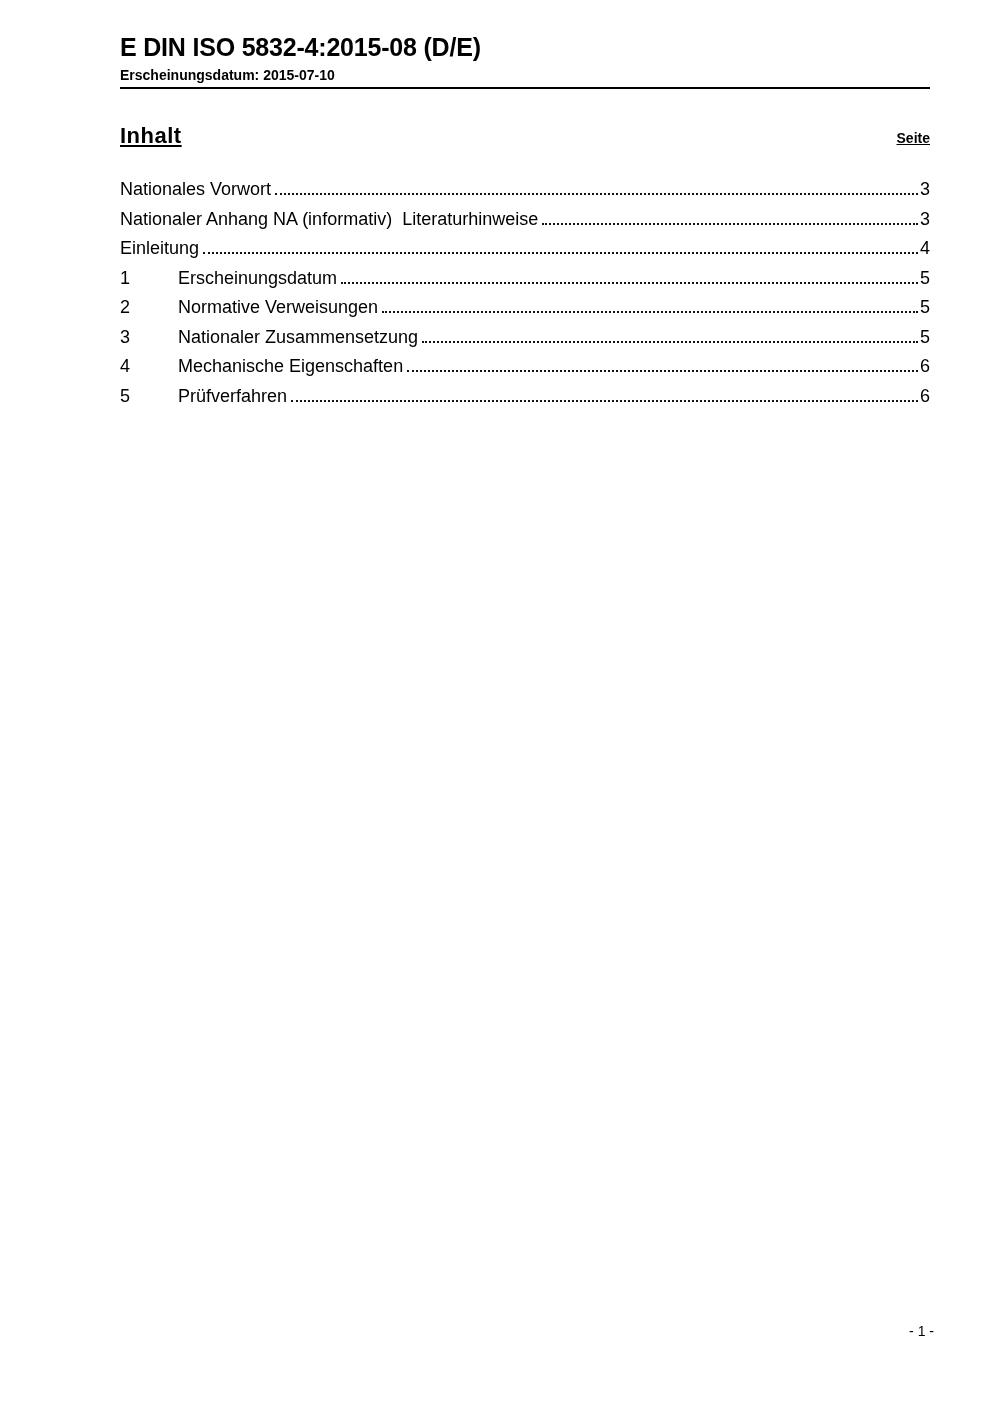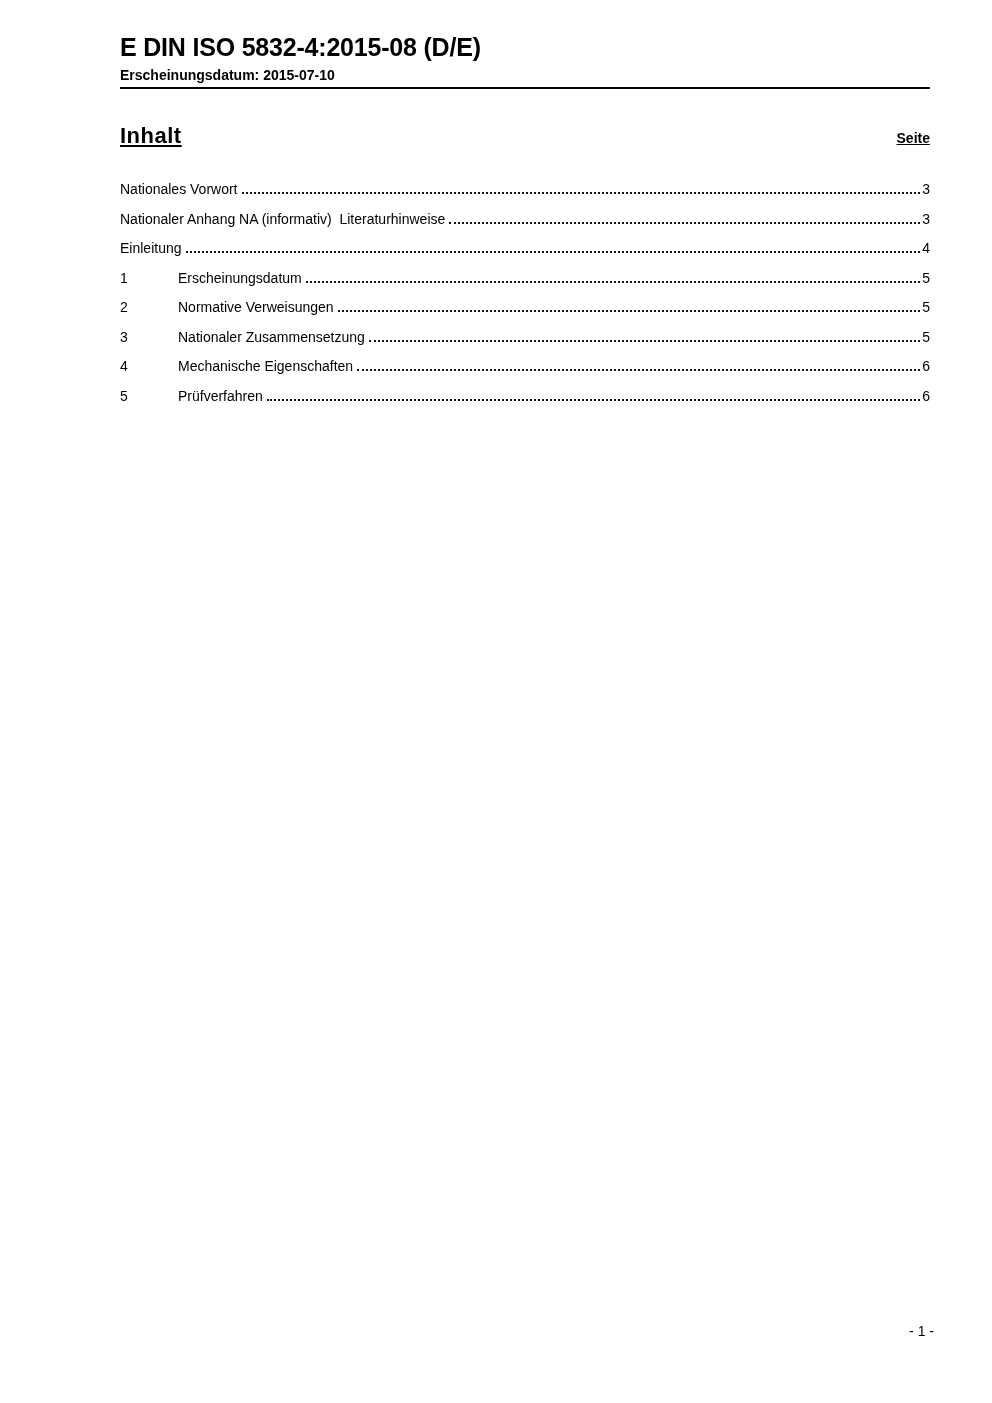--- a/index.html
+++ b/index.html
@@ -66,21 +66,21 @@
     font-weight: bold;
   }
   .toc-list {
     margin-top: 26px;
   }
   .toc-row {
     display: flex;
     align-items: baseline;
     height: 29.5px;
     line-height: 29.5px;
-    font-size: 14px;
+    font-size: 18px;
     cursor: pointer;
     justify-content: center;
   }
   .toc-num {
     flex: none;
     width: 58px;
   }
   .toc-num:empty { display: none; }
   .toc-title {
     flex: none;

